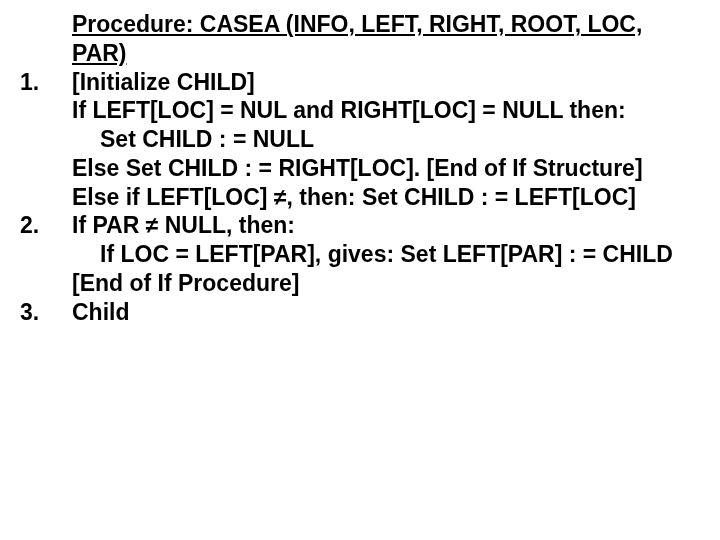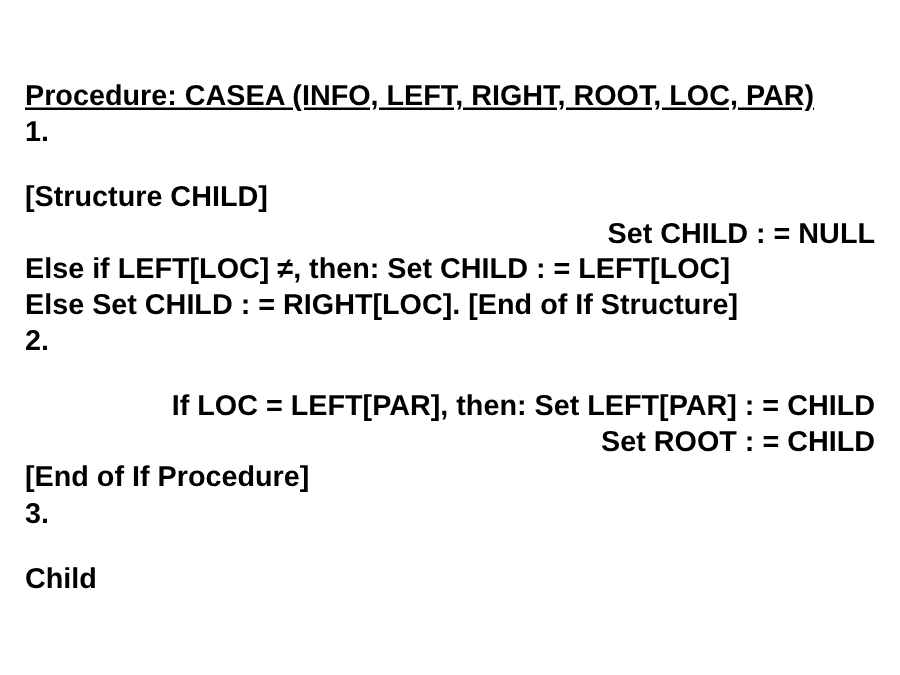--- a/index.html
+++ b/index.html
@@ -13,65 +13,65 @@
   }
   .page {
     padding: 10px 20px 10px 20px;
     box-sizing: border-box;
     font-size: 23px;
     line-height: 1.25;
     font-weight: bold;
   }
   .row {
     display: flex;
-    flex-direction: column;
+    flex-direction: row;
   }
   .num-col {
     width: 52px;
     flex: 0 0 52px;
     text-align: left;
   }
   .body-col {
     flex: 1 1 auto;
   }
   .title {
     text-decoration: underline;
   }
   .indent {
     padding-left: 28px;
-    text-align: right;
   }
 </style>
 </head>
 <body>
 
 <div class="page">
 
   <div class="row">
     <div class="num-col"></div>
     <div class="body-col">
       <div class="title">Procedure: CASEA (INFO, LEFT, RIGHT, ROOT, LOC, PAR)</div>
     </div>
   </div>
 
   <div class="row">
     <div class="num-col">1.</div>
     <div class="body-col">
-      <div>[Structure CHILD]</div>
+      <div>[Initialize CHILD]</div>
+      <div>If LEFT[LOC] = NUL and RIGHT[LOC] = NULL then:</div>
       <div class="indent">Set CHILD : = NULL</div>
+      <div>Else Set CHILD : = RIGHT[LOC]. [End of If Structure]</div>
       <div>Else if LEFT[LOC] ≠, then:   Set CHILD : = LEFT[LOC]</div>
-      <div>Else Set CHILD : = RIGHT[LOC]. [End of If Structure]</div>
     </div>
   </div>
 
   <div class="row">
     <div class="num-col">2.</div>
     <div class="body-col">
-      <div class="indent">If LOC = LEFT[PAR], then: Set LEFT[PAR] : = CHILD</div>
-      <div class="indent">Set ROOT : = CHILD</div>
+      <div>If PAR ≠ NULL, then:</div>
+      <div class="indent">If LOC = LEFT[PAR], gives: Set LEFT[PAR] : = CHILD</div>
       <div>[End of If Procedure]</div>
     </div>
   </div>
 
   <div class="row">
     <div class="num-col">3.</div>
     <div class="body-col">
       <div>Child</div>
     </div>
   </div>

